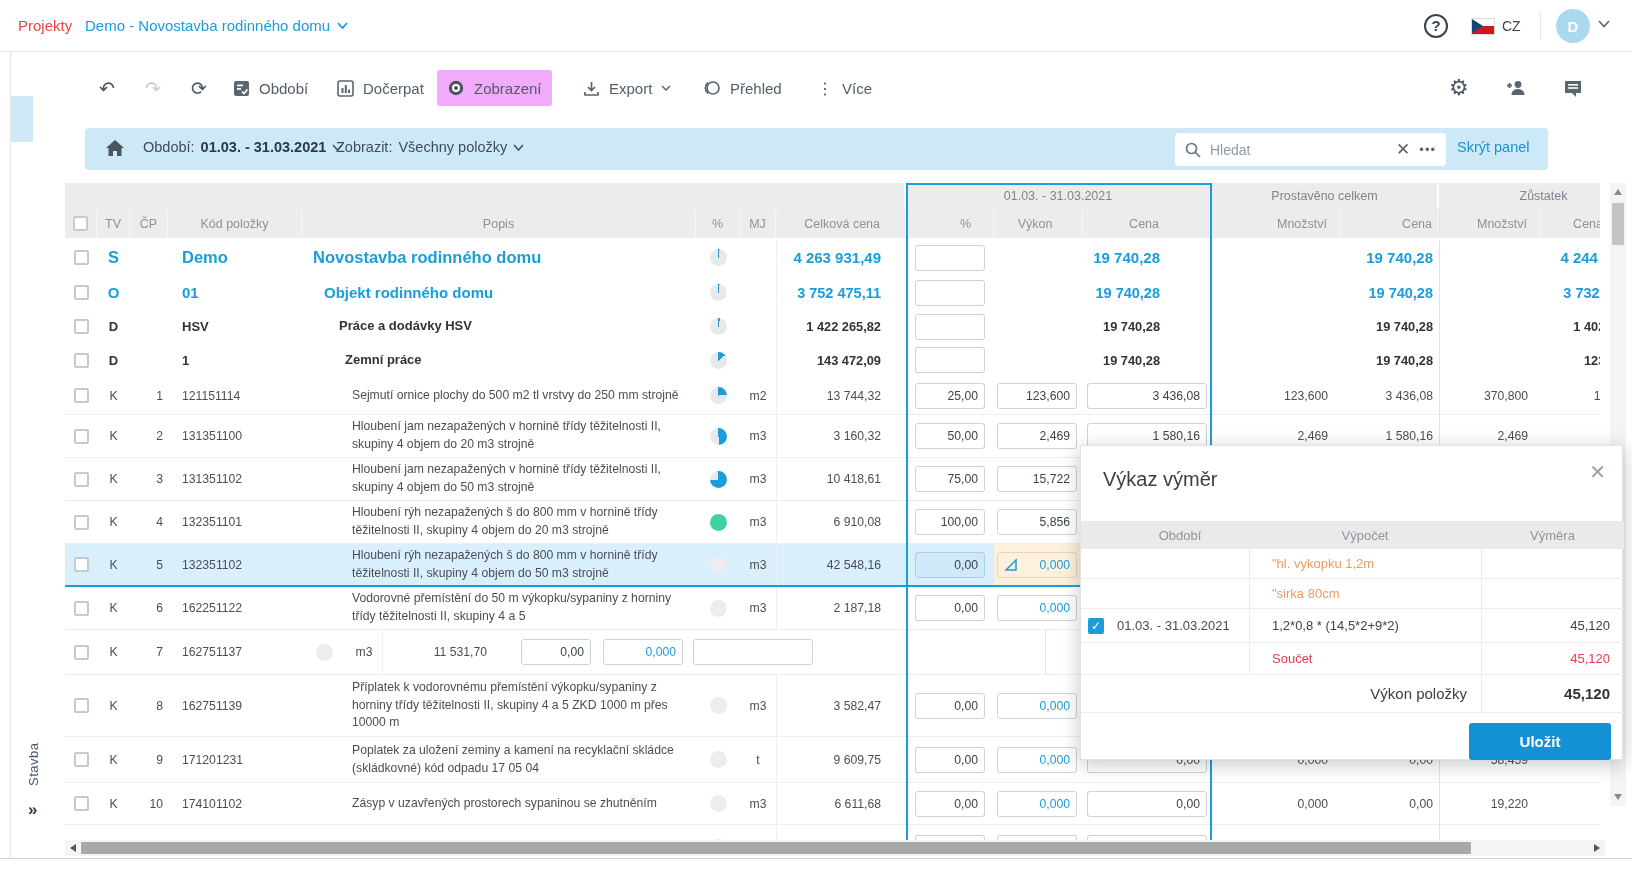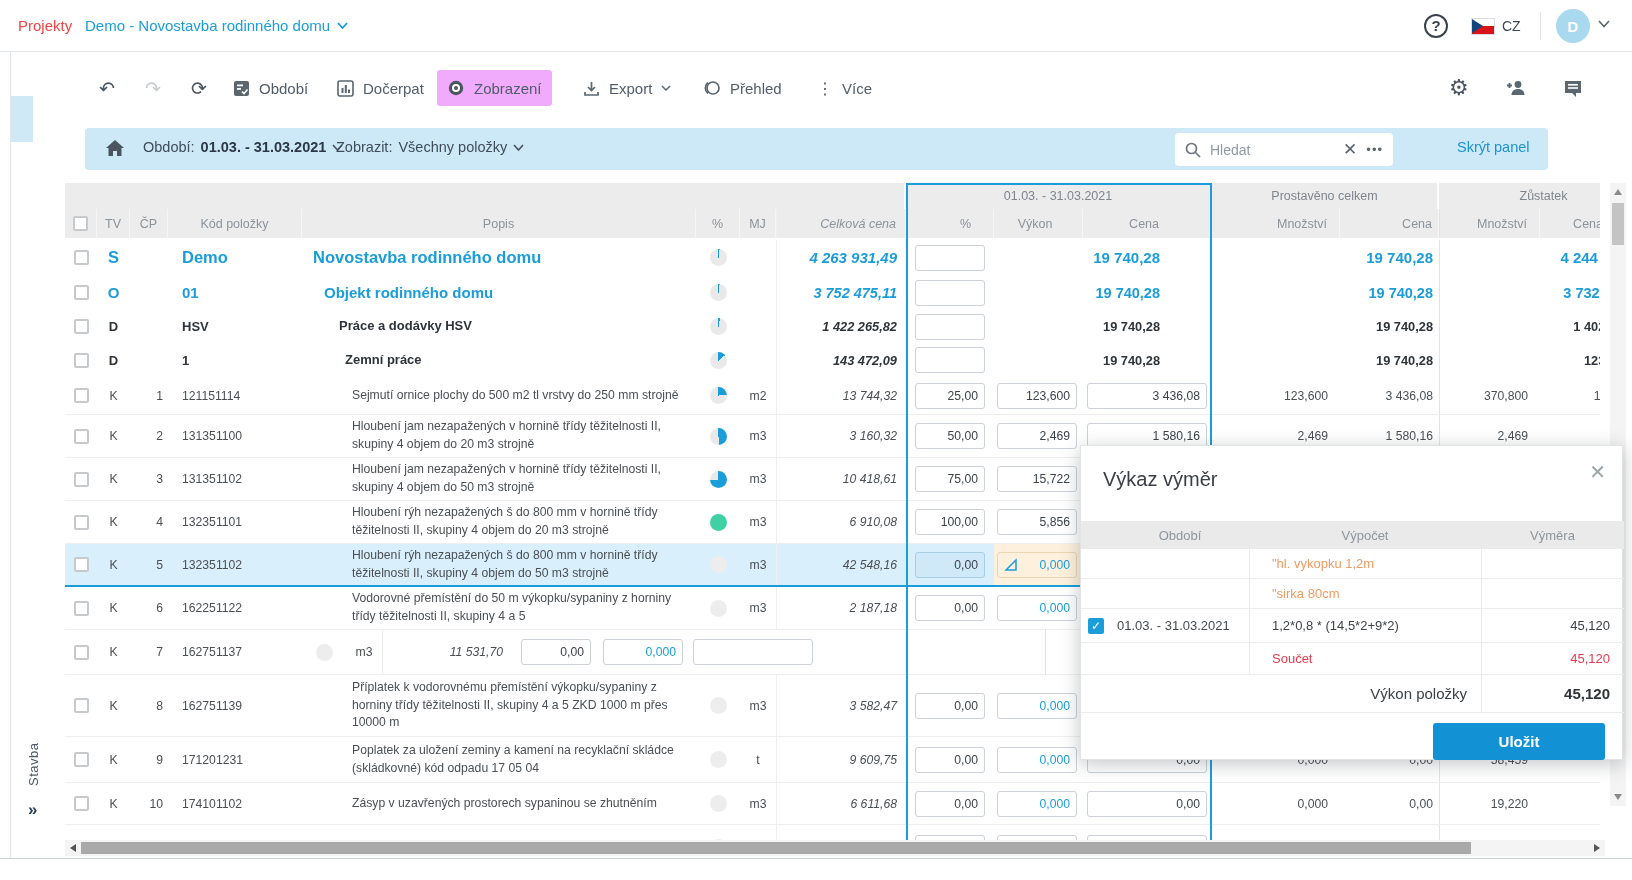--- a/index.html
+++ b/index.html
@@ -33,35 +33,35 @@
   .tb-glyph { font-size:19px; color:#4a5560; }
   .tb-glyph.disabled { color:#c6ccd2; }
   .tb-icons-right { position:absolute; top:18px; height:36px; display:flex; align-items:center; }
   svg.ic { display:block; }
 
   
   .filterbar { position:absolute; left:85px; top:128px; width:1463px; height:42px; background:#cde9f7; border-radius:4px; z-index:5; }
   .fb-home { position:absolute; left:20px; top:11px; }
   .fb-group { position:absolute; top:11px; font-size:14.5px; color:#3f4c59; display:flex; align-items:center; gap:6px; cursor:pointer; }
   .fb-bold { font-weight:bold; color:#2c3845; }
-  .searchbox { position:absolute; left:1090px; top:5px; width:218px; height:33px; background:#fff; border-radius:4px; display:flex; align-items:center; padding:0 10px; gap:9px; }
+  .searchbox { position:absolute; left:1090px; top:5px; width:271px; height:33px; background:#fff; border-radius:4px; display:flex; align-items:center; padding:0 10px; gap:9px; }
   .searchbox .ph { flex:1; font-size:14px; color:#8d9aa8; }
   .searchbox .clr { color:#5a6570; font-size:17px; cursor:pointer; }
   .searchbox .more { color:#5a6570; font-size:13px; letter-spacing:1px; cursor:pointer; }
   .hide-panel { position:absolute; left:1372px; top:11px; font-size:14.5px; color:#1b93d0; cursor:pointer; }
 
   
   .grid { position:absolute; left:65px; top:183px; width:1535px; height:657px; overflow:hidden; background:#fff; }
   .gridrow { display:flex; width:1585px; align-items:center; }
   .cell { height:100%; display:flex; align-items:center; overflow:hidden; flex-shrink:0; }
   .c-cb{width:32px; justify-content:center;} .c-tv{width:33px; justify-content:center;}
   .c-cp{width:38px; justify-content:flex-end; padding-right:5px;}
   .c-kod{width:134px; padding-left:14px;} .c-pop{width:394px; padding-right:4px;}
   .c-pct{width:44px; justify-content:center;} .c-mj{width:36px; justify-content:center;}
-  .c-cel{width:130px; justify-content:flex-end; padding-right:9px; border-left:1px solid #efefef;font-style:italic;}
+  .c-cel{width:130px; justify-content:flex-end; padding-right:25px; border-left:1px solid #efefef;}
   .c-ppct{width:88px; justify-content:flex-end; padding-right:9px;}
   .c-pvyk{width:89px; justify-content:flex-end; padding-right:6px;text-align:center;}
   .c-pcen{width:129px; justify-content:flex-end; padding-right:5px;}
   .c-pcmn{width:128px; justify-content:flex-end; padding-right:12px;}
   .c-pcce{width:99px; justify-content:flex-end; padding-right:6px;}
   .c-zmn{width:101px; justify-content:flex-end; padding-right:12px; border-left:1px solid #e3e3e3;}
   .c-zce{width:110px; justify-content:flex-end; padding-right:2px;}
 
   .ghead { height:26px; background:#ececec; }
   .ghead .gcell { height:100%; display:flex; align-items:center; justify-content:center; font-size:12.5px; color:#7d858d; border-right:2px solid #fff; flex-shrink:0; }
@@ -115,21 +115,21 @@
   .dc-vm{width:143px; justify-content:flex-end; padding-right:14px; font-size:13px; color:#3c4146; border-left:1px solid #ececec;}
   .dhead { height:28px; background:#eaeaea; border-bottom:none; }
   .dhead .dcell { color:#8e959c; font-size:13px; border-left:none !important; }
   .dhead .dc-ob, .dhead .dc-vy { justify-content:center; padding-left:0; }
   .dhead .dc-vm { justify-content:center; padding-right:0; }
   .note { color:#ef9a62 !important; }
   .red { color:#e43b4e !important; }
   .dcbx { width:16px; height:16px; border-radius:2px; background:#1b9dd9; color:#fff; font-size:12px; display:flex; align-items:center; justify-content:center; cursor:pointer; }
   .dfoot-label { font-size:15px; color:#3b4046; }
   .dfoot-val { font-size:15px; font-weight:bold; color:#2e3338; }
-  .save-btn { position:absolute; right:17px; top:277px; width:172px; height:37px; background:#1292d4; border:none; border-radius:3px; color:#fff; font-weight:bold; font-size:15px; font-family:"Liberation Sans",sans-serif; cursor:pointer; }
+  .save-btn { position:absolute; right:11px; top:277px; width:142px; height:37px; background:#1292d4; border:none; border-radius:3px; color:#fff; font-weight:bold; font-size:15px; font-family:"Liberation Sans",sans-serif; cursor:pointer; }
 </style>
 </head>
 <body>
 
 <div class="app">
 
   <div class="topbar">
     <span class="projects-label">Projekty</span>
     <span class="project-selector">
       <span>Demo - Novostavba rodinného domu</span>

